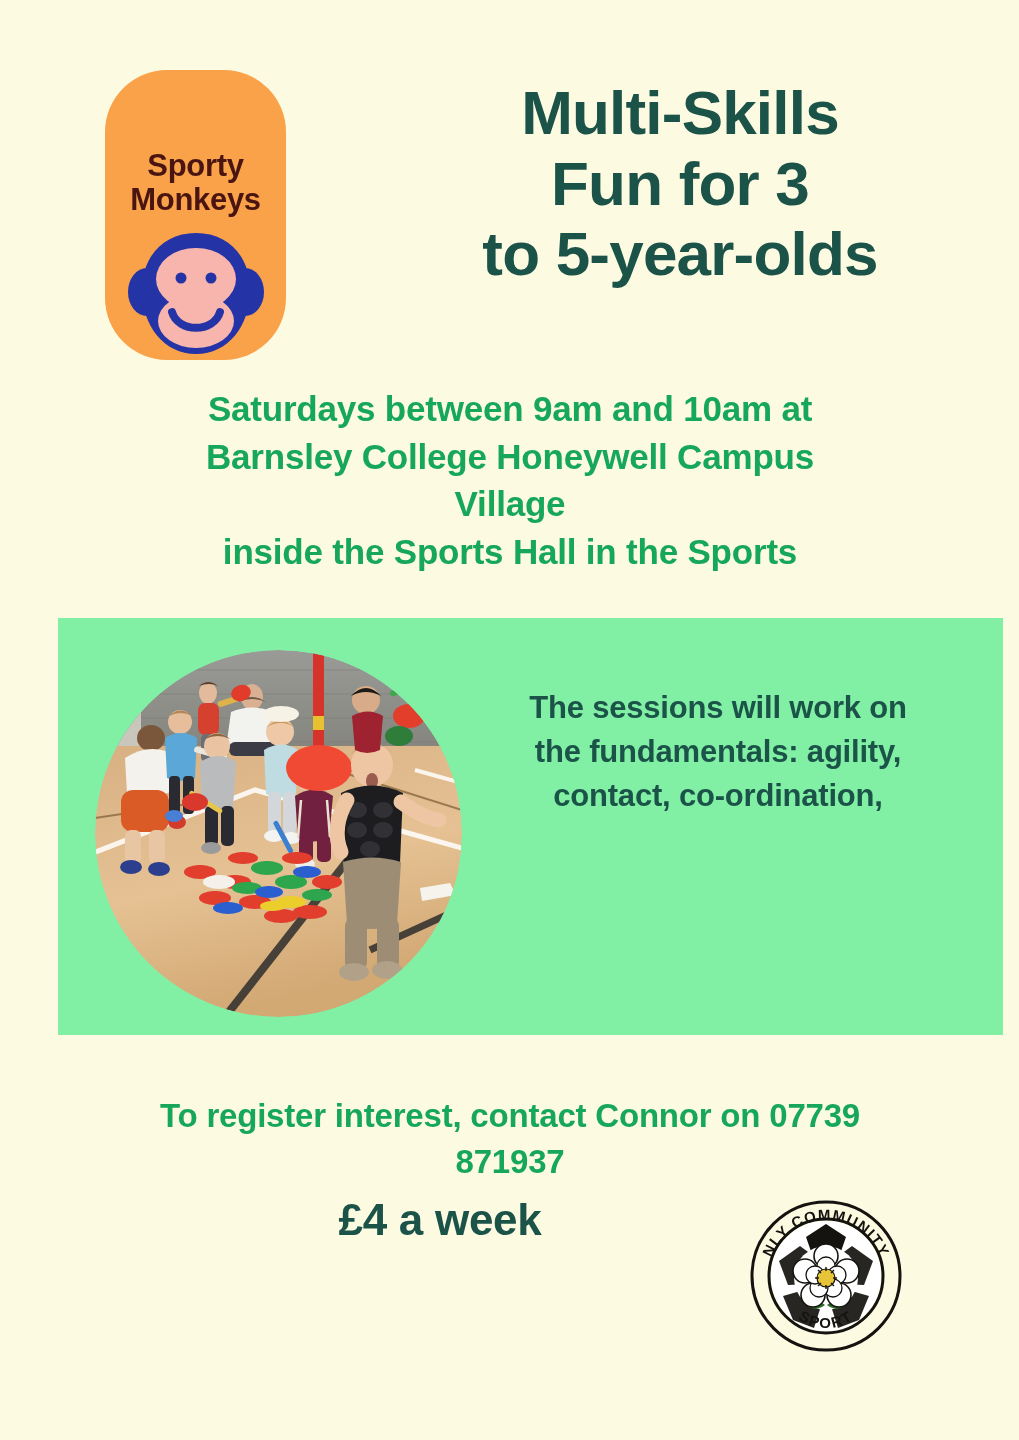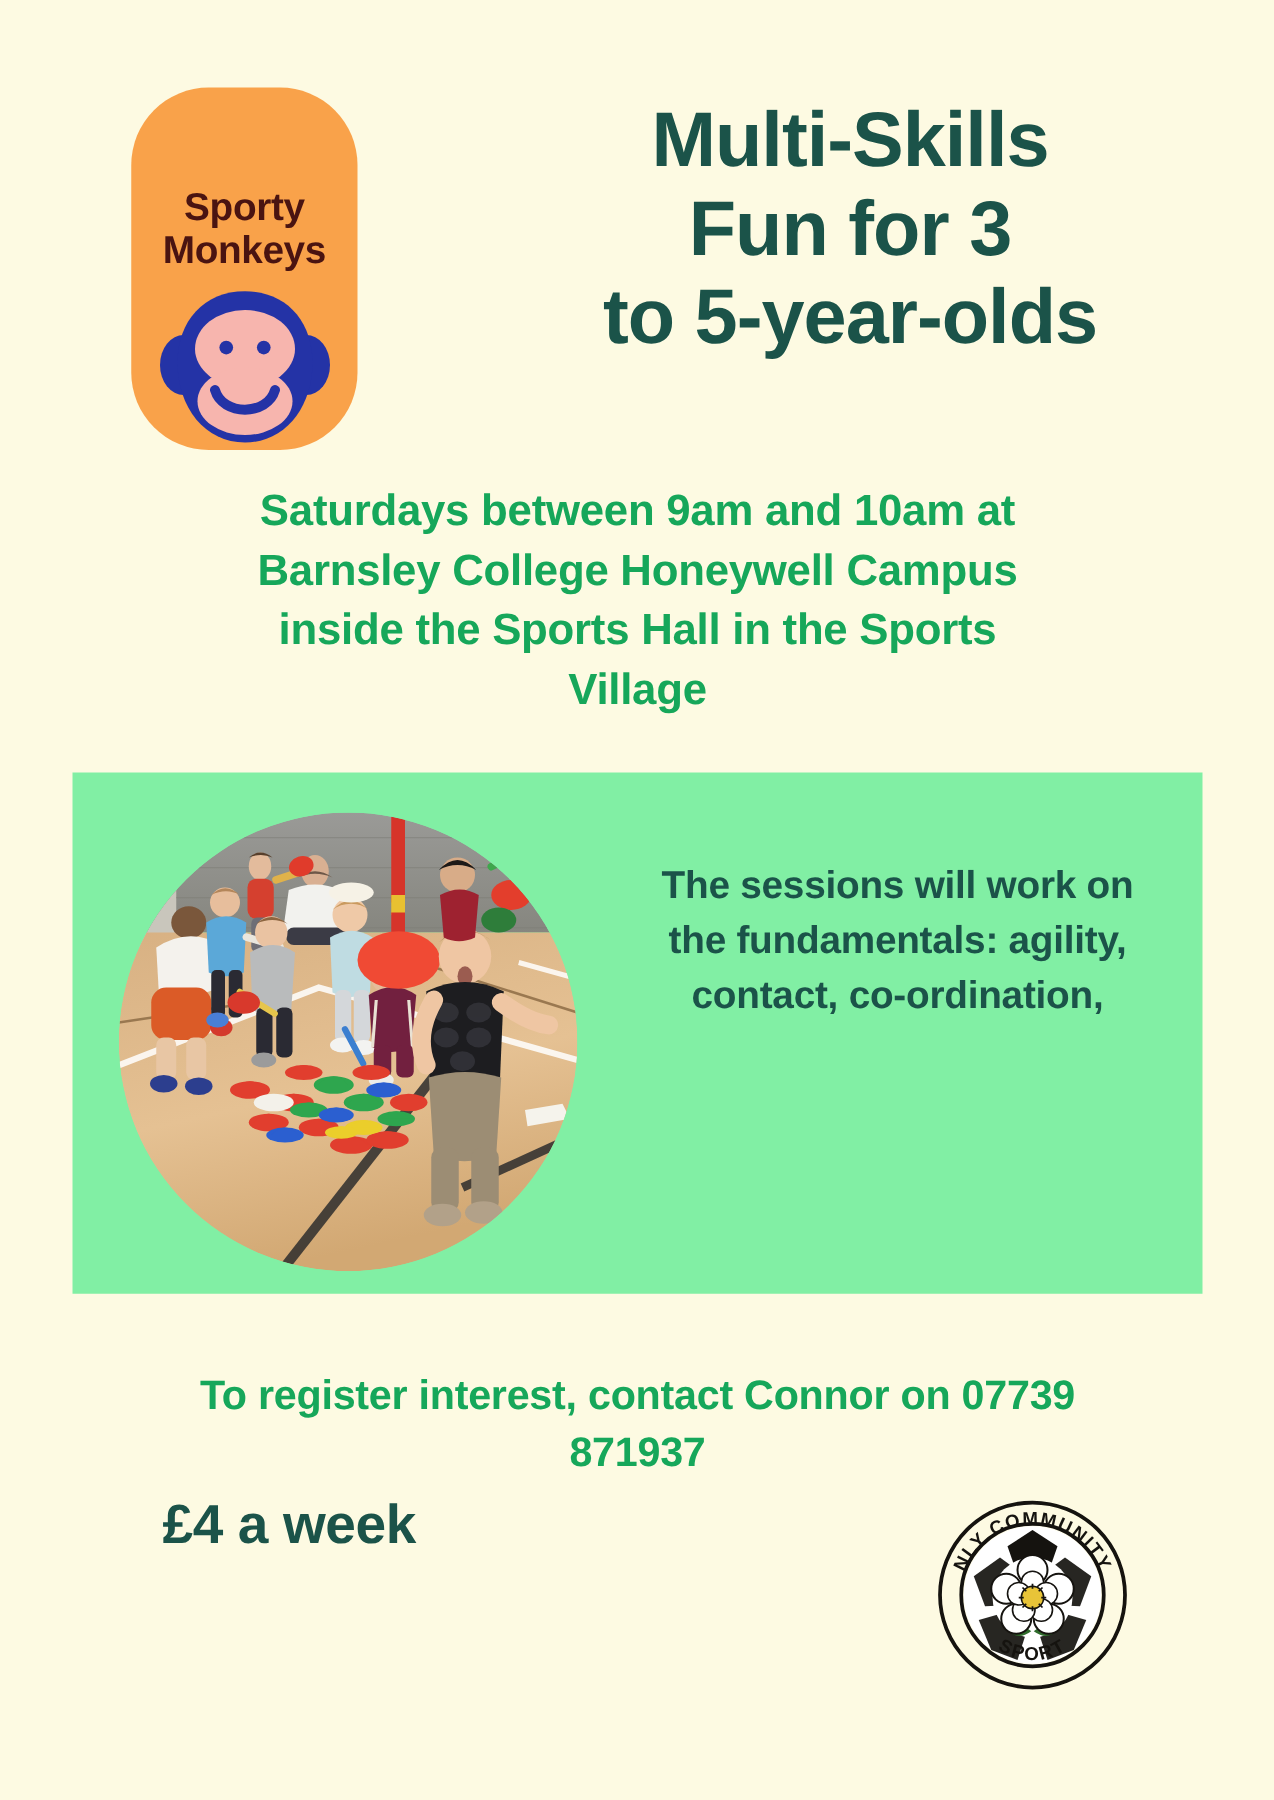--- a/index.html
+++ b/index.html
@@ -82,20 +82,21 @@
   .schedule span { display: block; }
 
   
   .feature-panel {
     position: absolute;
     left: 58px;
     top: 618px;
     width: 904px;
     height: 417px;
     background: #81EFA4;
+    padding-left: 41px;
   }
   .photo-circle {
     position: absolute;
     left: 37px;
     top: 32px;
     width: 367px;
     height: 367px;
     border-radius: 50%;
     overflow: hidden;
   }
@@ -127,20 +128,21 @@
     line-height: 1.4;
     letter-spacing: -0.2px;
   }
   .contact span { display: block; }
 
   .price {
     position: absolute;
     left: 130px;
     top: 1195px;
     width: 620px;
+    text-align: center;
     font-size: 44px;
     font-weight: bold;
     color: #1B5349;
     letter-spacing: -0.3px;
   }
 
   
   .partner-logo {
     position: absolute;
     left: 748px;
@@ -182,22 +184,22 @@
 
   <div class="headline">
     <span>Multi-Skills</span>
     <span>Fun for 3</span>
     <span>to 5-year-olds</span>
   </div>
 
   <div class="schedule">
     <span>Saturdays between 9am and 10am at</span>
     <span>Barnsley College Honeywell Campus</span>
+    <span>Village</span>
     <span>inside the Sports Hall in the Sports</span>
-    <span>Village</span>
   </div>
 
   <div class="feature-panel">
 
     <div class="photo-circle">
       <svg viewBox="0 0 367 367" width="367" height="367" xmlns="http://www.w3.org/2000/svg">
         <defs>
           <clipPath id="circClip">
               <circle cx="183.5" cy="183.5" r="183.5"></circle>
             </clipPath>

